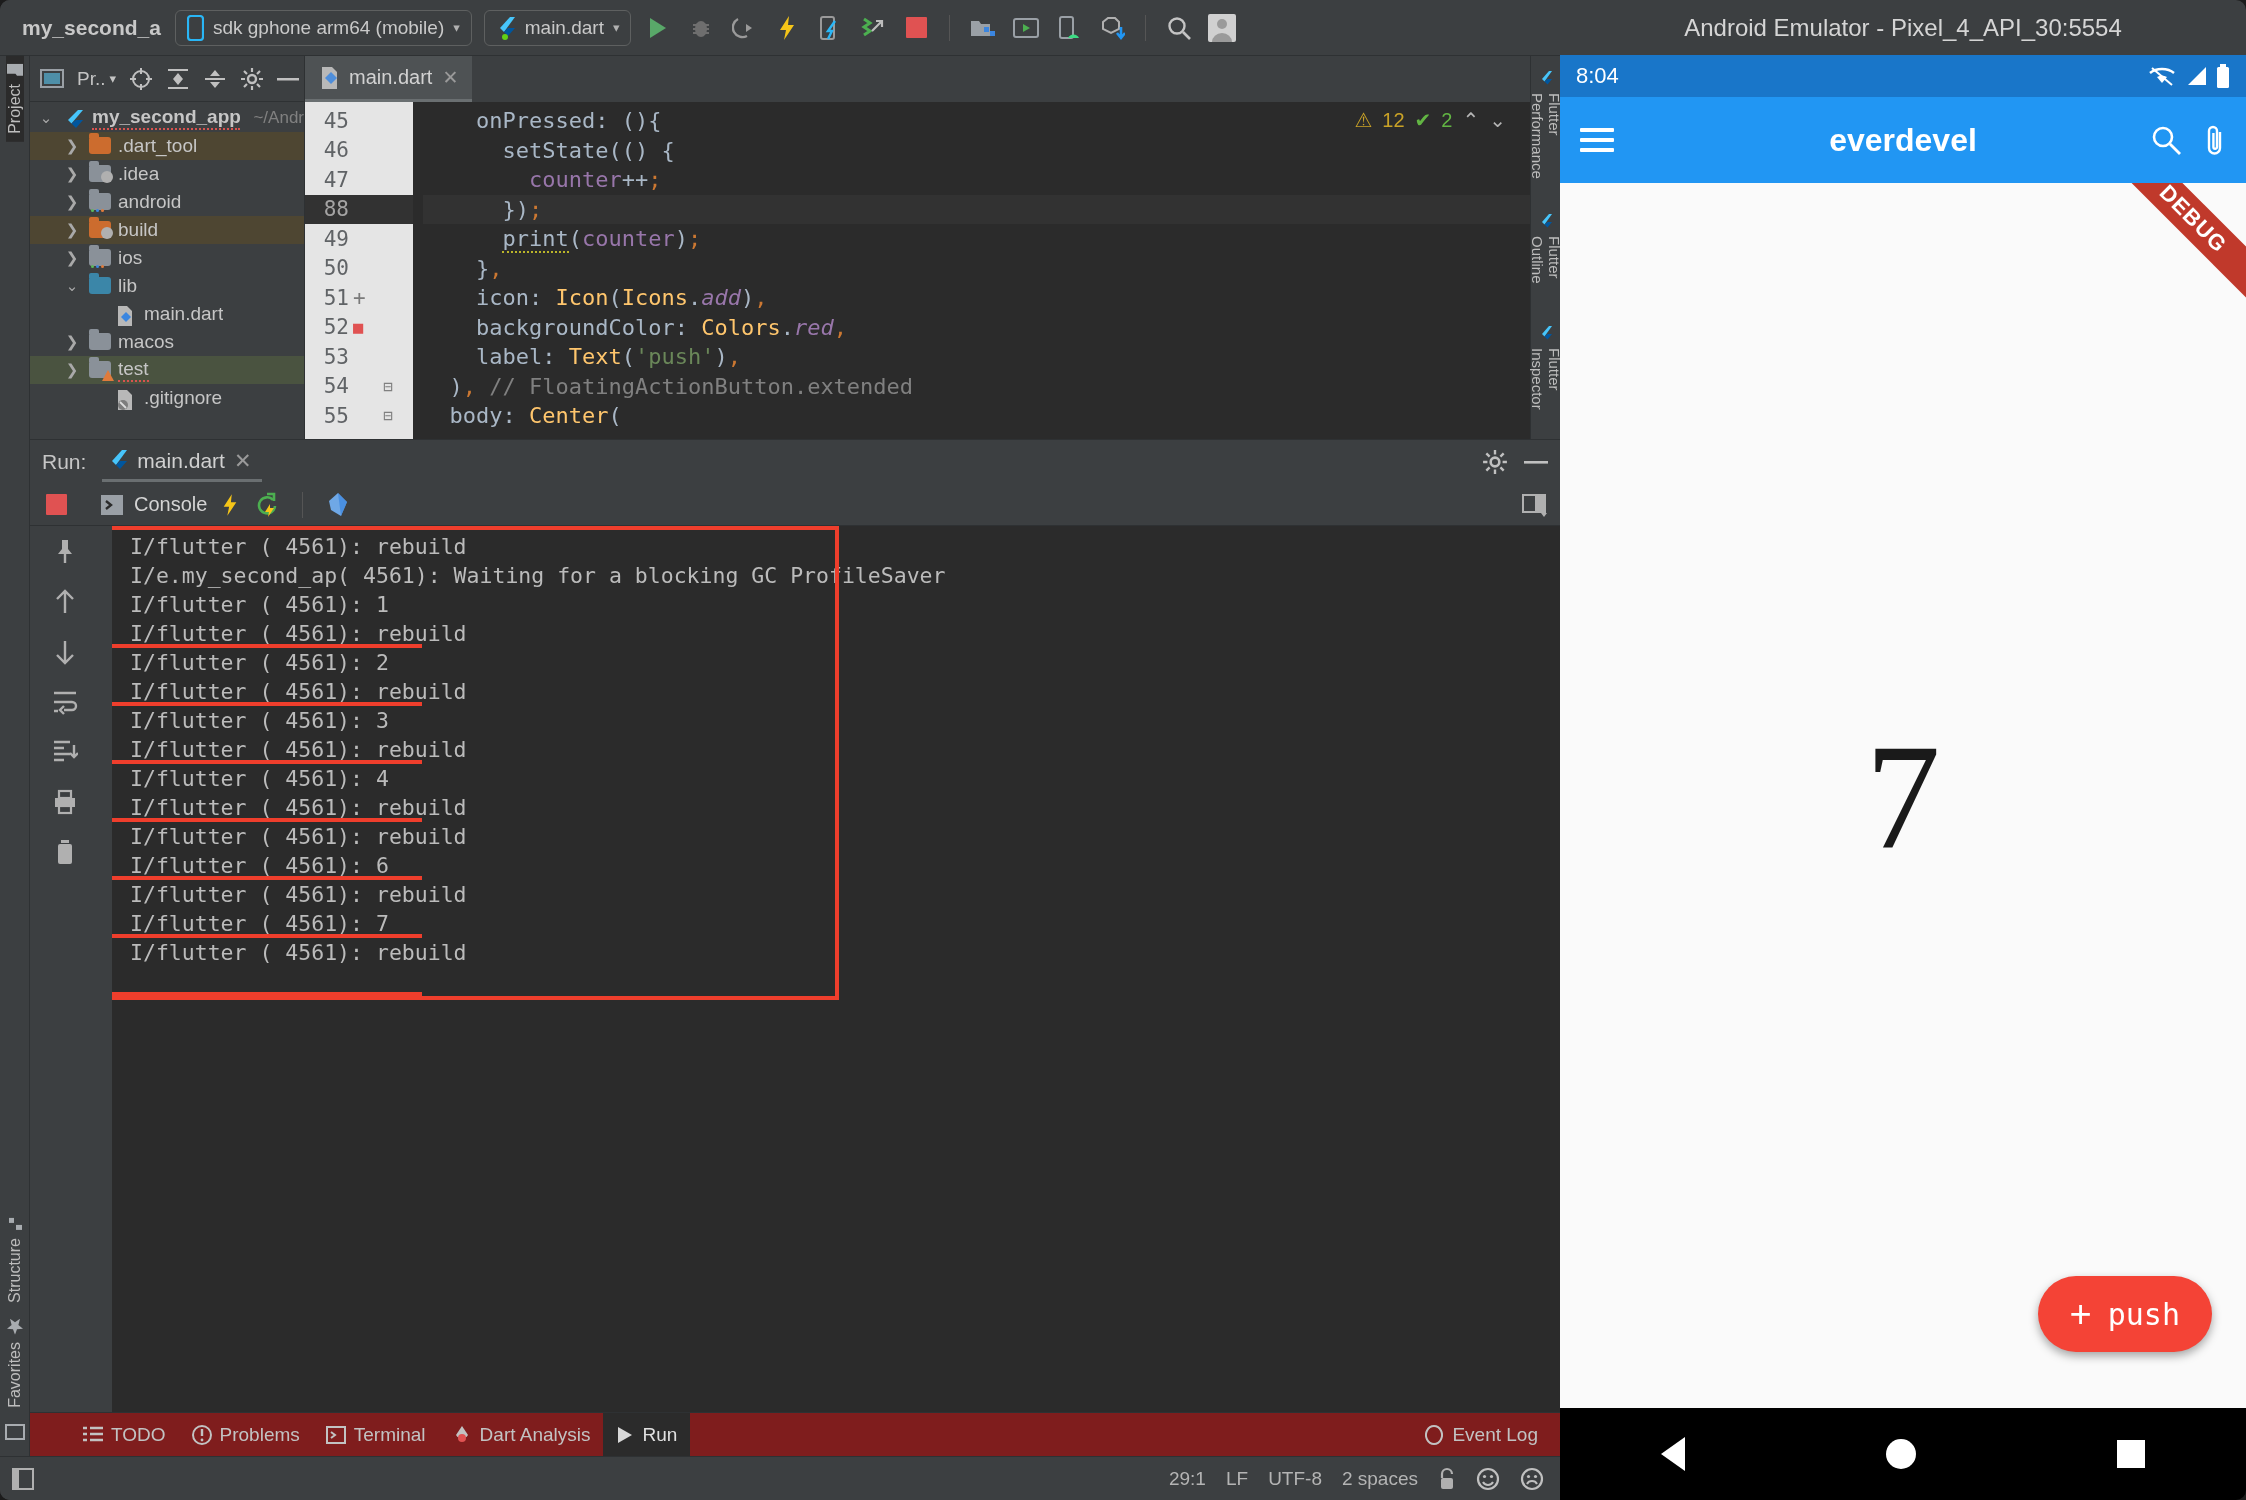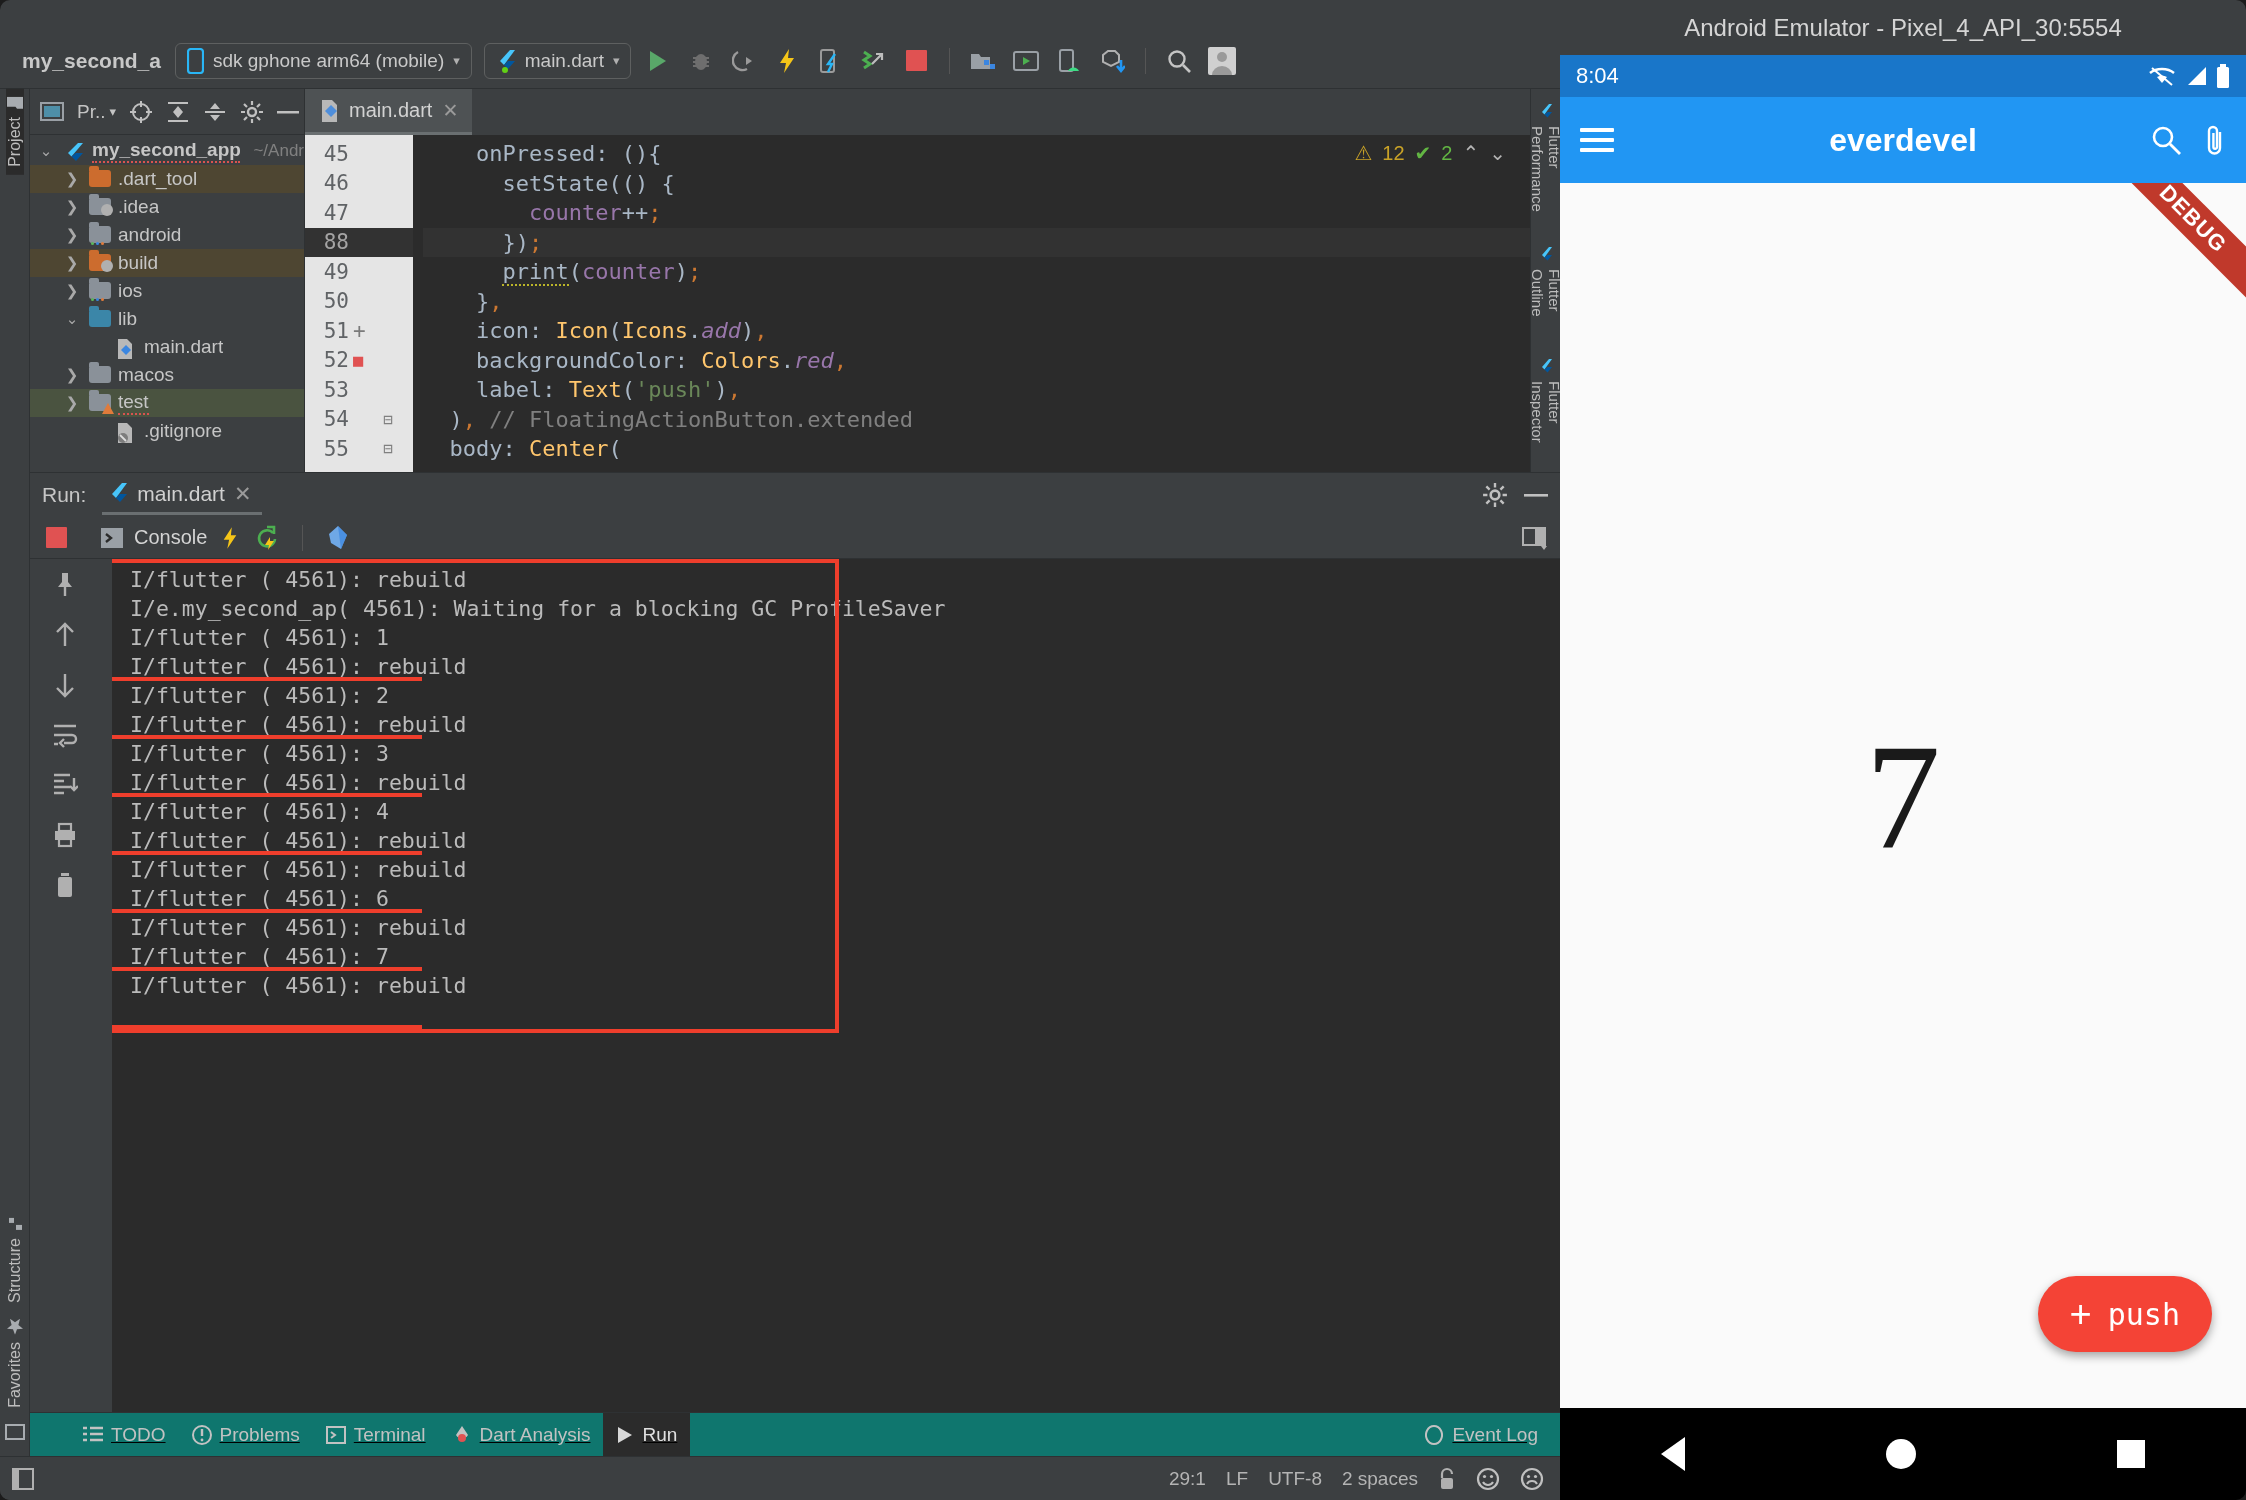--- a/index.html
+++ b/index.html
@@ -33,21 +33,20 @@
   .win-title {
     position: absolute; left: 0; right: 0; text-align: center;
     color: #b8b8b8; font-size: 24px; letter-spacing: .2px;
   }
 
   
   .toolbar {
     height: 56px; background: #3c3f41; flex: none;
     display: flex; align-items: center; gap: 0; padding: 0 10px;
     border-bottom: 1px solid #2e3133;
-    margin-top: 33px;
   }
   .tb-proj { color: #c8c8c8; font-size: 21px; font-weight: bold; padding: 0 14px 0 12px; white-space: nowrap;}
   .combo {
     display: flex; align-items: center; gap: 9px;
     border: 1px solid #5e6060; border-radius: 6px;
     height: 36px; padding: 0 11px; color: #c9c9c9; font-size: 19px;
     white-space: nowrap; background: transparent;
   }
   .combo .caret { color: #b0b0b0; font-size: 13px; }
   .tb-gap { width: 12px; }
@@ -170,22 +169,22 @@
     padding: 6px 0 0 18px; overflow: hidden;
   }
   .logline { height: 29px; line-height: 29px; white-space: pre; position: relative;}
   .hlbox {
     position: absolute; border: 4px solid #ef3e2c; pointer-events: none;
   }
   .ulbar { position: absolute; height: 4px; background: #ef3e2c; }
 
   
   .botnav {
-    height: 44px; background: #0f766e; display: flex; align-items: center;
-    gap: 0; padding-left: 40px; flex: none; border-top: 1px solid #2e3133; text-decoration: underline;
+    height: 44px; background: #7f1d1d; display: flex; align-items: center;
+    gap: 0; padding-left: 40px; flex: none; border-top: 1px solid #2e3133;
   }
   .bn-item { display: flex; align-items: center; gap: 8px; color: #c2c2c2; font-size: 19px; padding: 0 13px; height: 44px;}
   .bn-item.active { background: #2b2b2b; color: #e0e0e0; }
   .bn-right { margin-left: auto; padding-right: 22px; display: flex; align-items: center; gap: 9px; color:#c2c2c2; font-size:19px;}
   .statusbar {
     height: 44px; background: #3c3f41; display: flex; align-items: center;
     padding: 0 16px 0 12px; flex: none; color: #b4b4b4; font-size: 19px; gap: 18px;
     border-top: 1px solid #2e3133;
   }
   .sb-right { margin-left: auto; display: flex; align-items: center; gap: 20px; }

